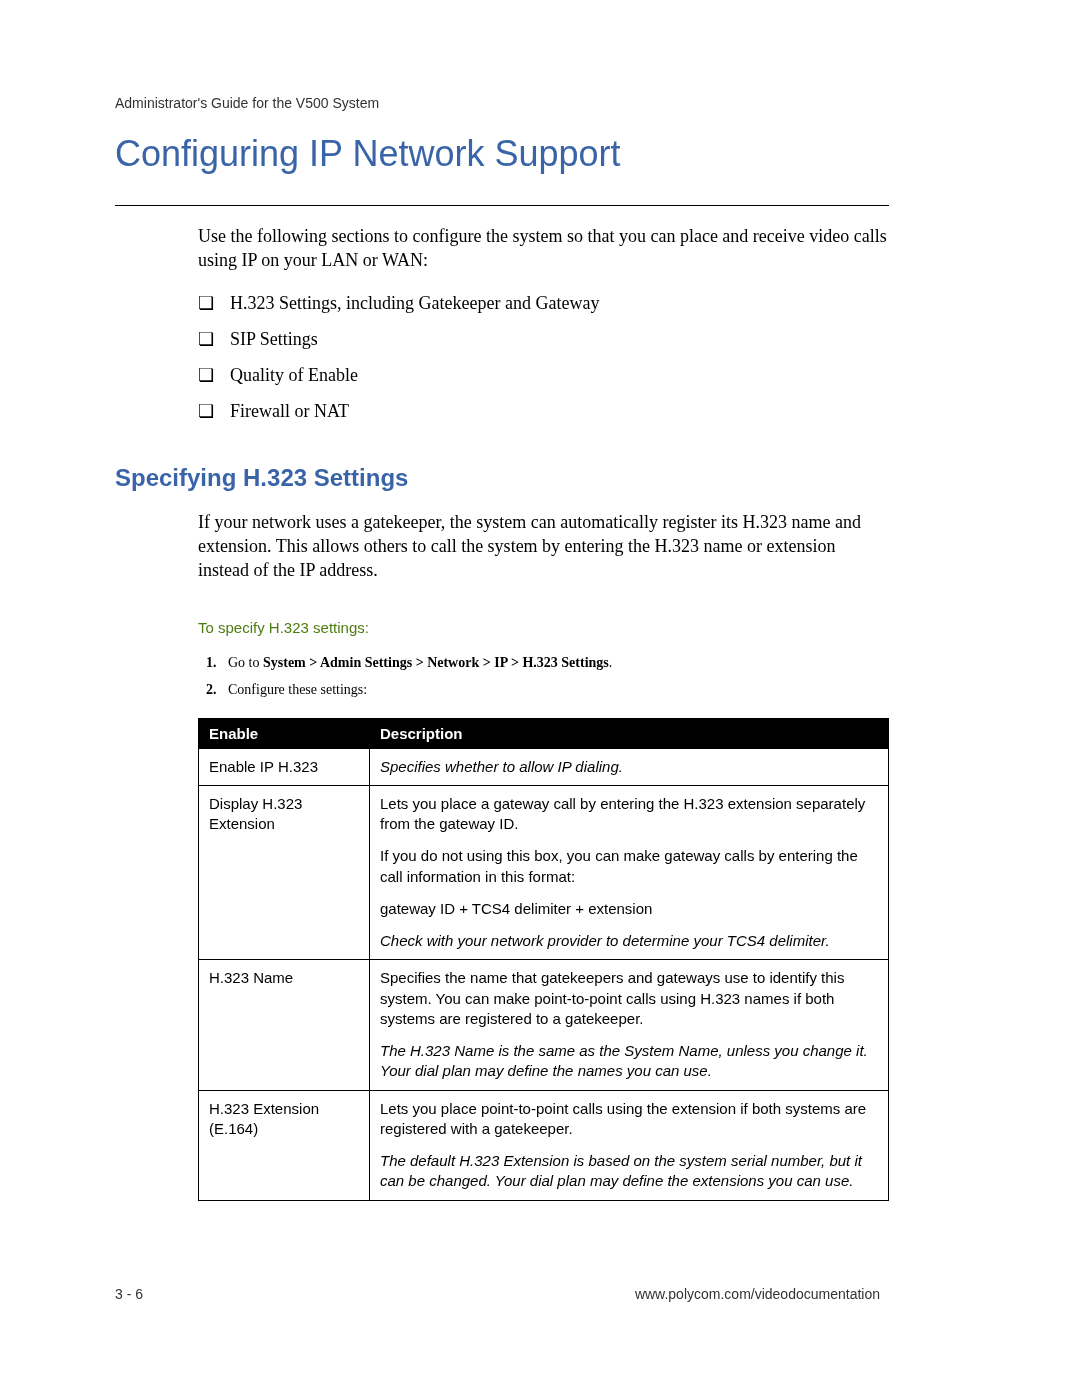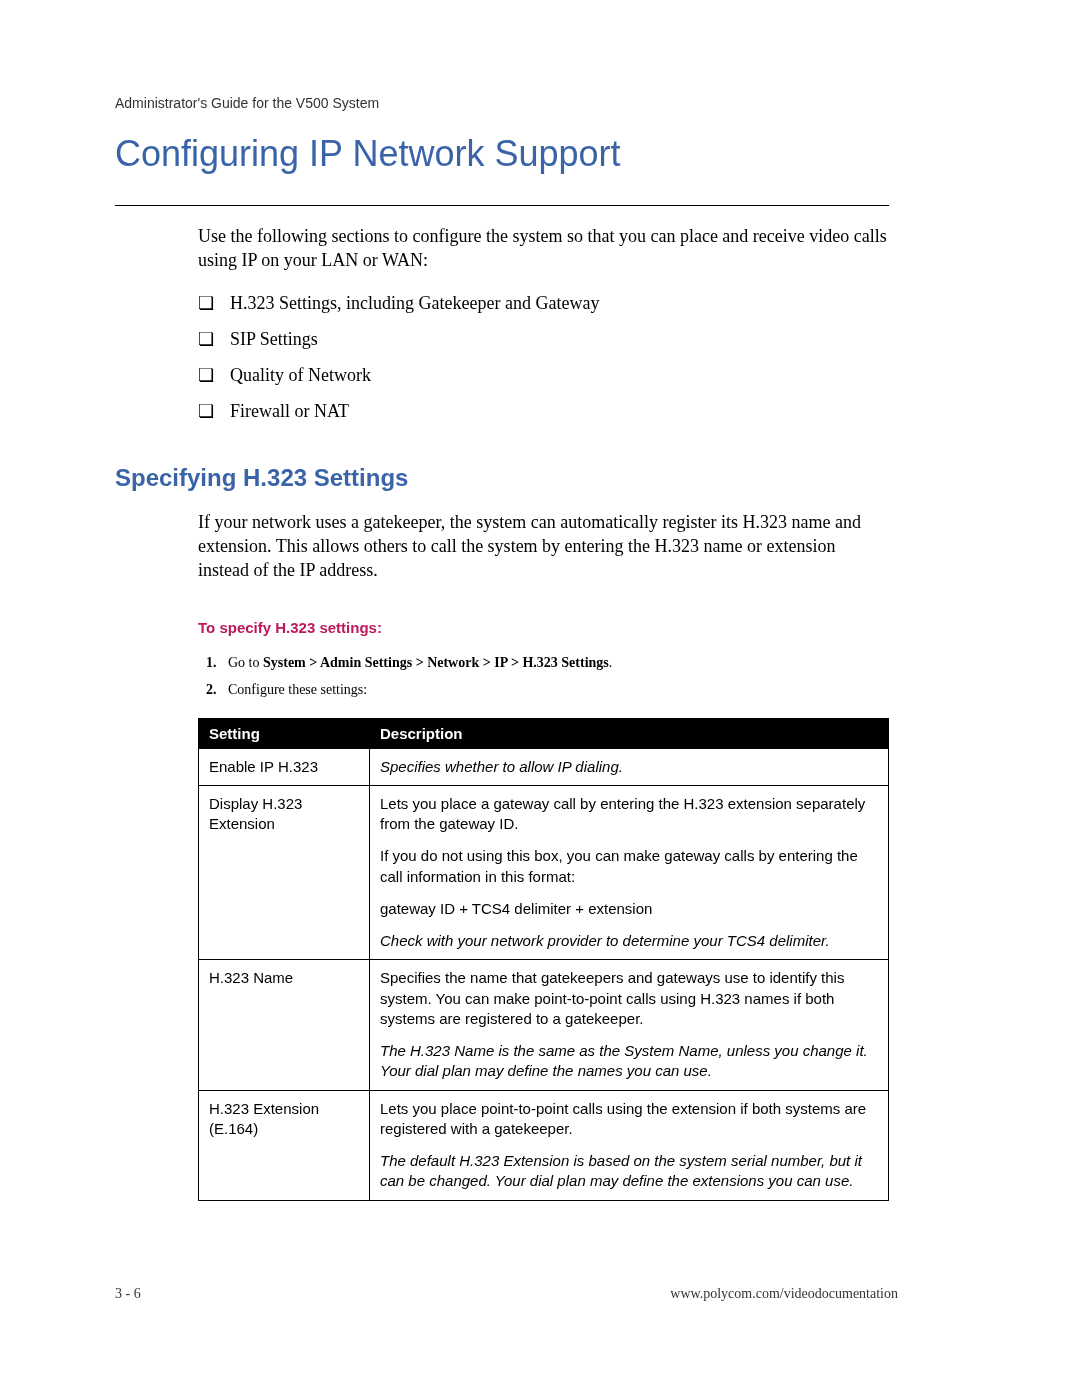--- a/index.html
+++ b/index.html
@@ -69,23 +69,23 @@
     color: #3a64a8;
     margin: 10px 0 14px 0;
   }
   .section-body {
     font-family: Georgia, 'Times New Roman', serif;
     font-size: 18px;
     line-height: 1.35;
   }
   .procedure-label {
     font-family: Arial, Helvetica, sans-serif;
-    font-weight: bold;
+    font-weight: normal;
     font-size: 15px;
-    color: #be185d;
+    color: #4d7c0f;
     margin: 36px 0 16px 0;
   }
   ol.steps {
     font-family: Georgia, 'Times New Roman', serif;
     font-size: 14px;
     line-height: 1.5;
     padding-left: 22px;
     margin: 0 0 18px 0;
   }
   ol.steps li {
@@ -116,22 +116,22 @@
     vertical-align: top;
     line-height: 1.35;
   }
   table.settings td.setting-col { width: 150px; }
   .desc-block { margin-bottom: 12px; }
   .desc-block:last-child { margin-bottom: 0; font-style: italic; }
   .footer {
     position: absolute;
     bottom: 95px;
     left: 115px;
-    right: 106px;
-    font-family: Liberation Serif, serif;
+    right: 124px;
+    font-family: Liberation Sans, sans-serif;
     font-size: 14px;
     color: #333;
     display: flex;
     justify-content: space-between;
   }
 </style>
 </head>
 <body>
 
 <div class="page">
@@ -141,21 +141,21 @@
   <h1 class="page-title">Configuring IP Network Support</h1>
   <hr class="rule">
 
   <div class="body-indent">
 
     <p class="intro">Use the following sections to configure the system so that you can place and receive video calls using IP on your LAN or WAN:</p>
 
     <ul class="check">
       <li>H.323 Settings, including Gatekeeper and Gateway</li>
       <li>SIP Settings</li>
-      <li>Quality of Network</li>
+      <li>Quality of Enable</li>
       <li>Firewall or NAT</li>
     </ul>
 
   </div>
 
   <h2 class="section-title">Specifying H.323 Settings</h2>
 
   <div class="body-indent">
 
     <p class="section-body">If your network uses a gatekeeper, the system can automatically register its H.323 name and extension. This allows others to call the system by entering the H.323 name or extension instead of the IP address.</p>
@@ -165,21 +165,21 @@
     <ol class="steps">
       <li>
         <span>Go to </span><span class="bold">System &gt; Admin Settings &gt; Network &gt; IP &gt; H.323 Settings</span><span>.</span>
       </li>
       <li>Configure these settings:</li>
     </ol>
 
     <table class="settings">
       <thead>
         <tr>
-          <th>Setting</th>
+          <th>Enable</th>
           <th>Description</th>
         </tr>
       </thead>
       <tbody>
         <tr>
           <td class="setting-col">Enable IP H.323</td>
           <td>
             <div class="desc-block">Specifies whether to allow IP dialing.</div>
           </td>
         </tr>

